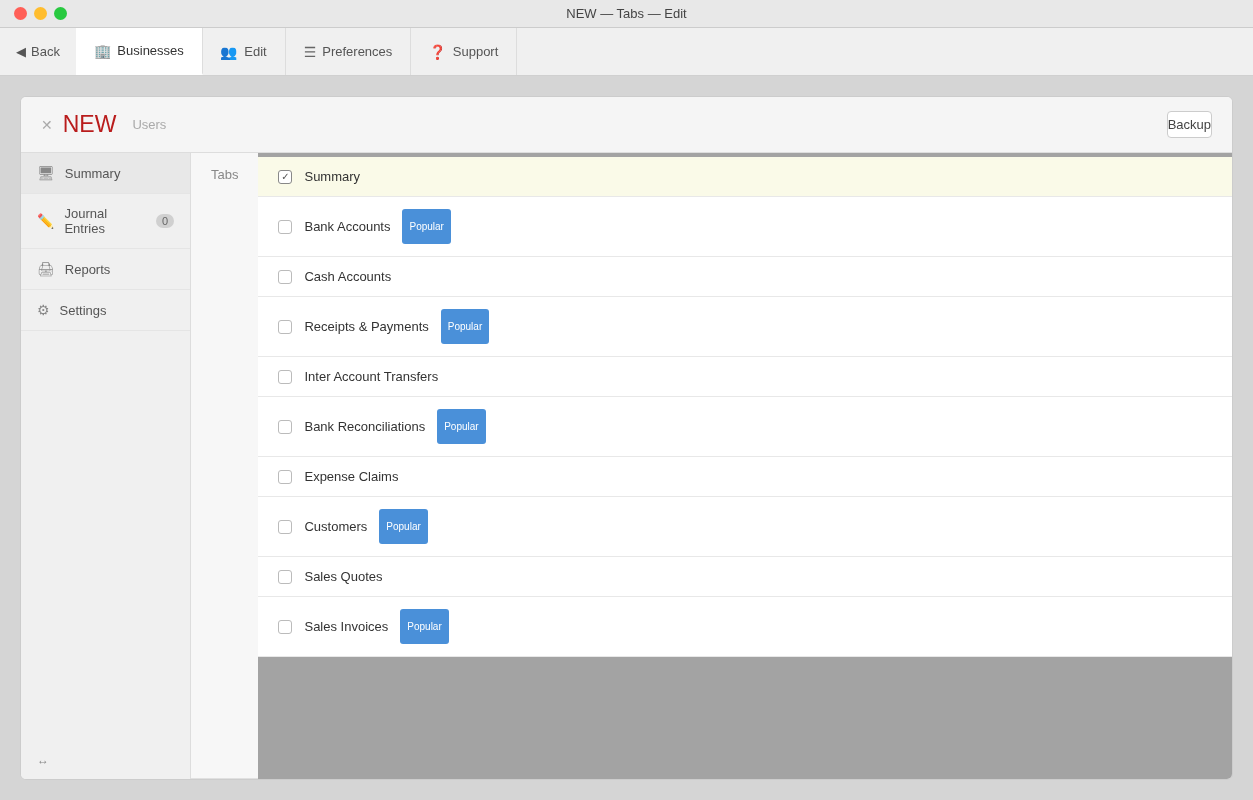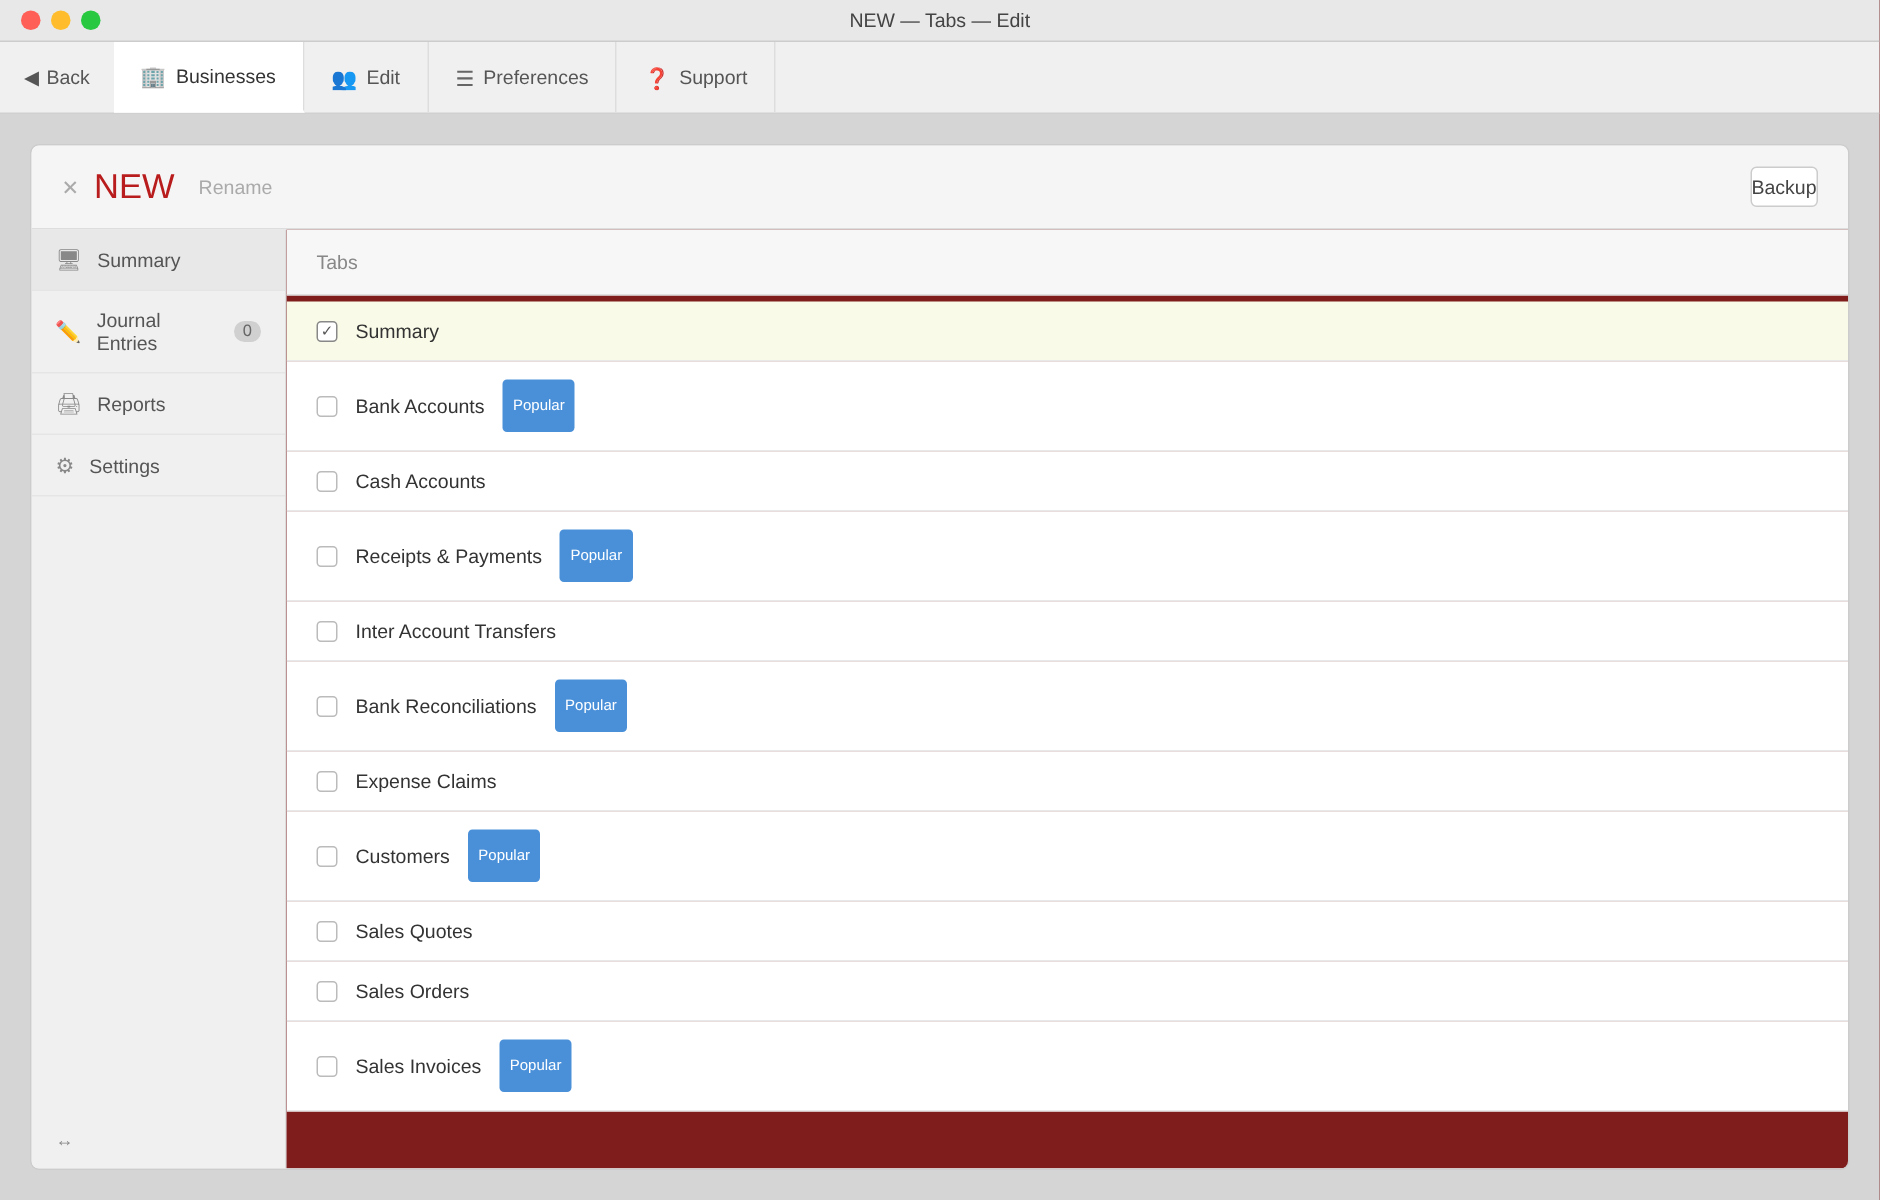--- a/index.html
+++ b/index.html
@@ -183,23 +183,23 @@
       gap: 6px;
       font-size: 12px;
       color: #888;
       cursor: pointer;
     }
 
     
     .main-panel {
       flex: 1;
       display: flex;
-      flex-direction: column;
-      overflow: hidden;
-      background: #7f1d1d;
+      flex-direction: row;
+      overflow: hidden;
+      background: #a3a3a3;
     }
     .panel-header {
       padding: 14px 20px;
       font-size: 13px;
       color: #888;
       border-bottom: 1px solid #e0e0e0;
       background: #f7f7f7;
     }
 
     
@@ -285,21 +285,21 @@
   </div>
 </div>
 
 <div class="main-area">
   <div class="card">
 
     <div class="card-header">
       <div class="card-header-left">
         <span class="close-icon">✕</span>
         <span class="card-title">NEW</span>
-        <span class="rename-link">Rename</span>
+        <span class="rename-link">Users</span>
       </div>
       <button class="backup-btn">Backup</button>
     </div>
 
     <div class="card-body">
 
       <div class="sidebar">
         <div class="sidebar-item active">
           <span class="s-icon">🖥</span>
           <span>Summary</span>
@@ -370,24 +370,20 @@
             <div class="cb"></div>
             <span class="tab-name">Customers</span>
             <span class="popular-badge">Popular</span>
           </div>
 
           <div class="tab-row">
             <div class="cb"></div>
             <span class="tab-name">Sales Quotes</span>
           </div>
 
-          <div class="tab-row">
-            <div class="cb"></div>
-            <span class="tab-name">Sales Orders</span>
-          </div>
 
           <div class="tab-row">
             <div class="cb"></div>
             <span class="tab-name">Sales Invoices</span>
             <span class="popular-badge">Popular</span>
           </div>
 
         </div>
       </div>
     </div>

